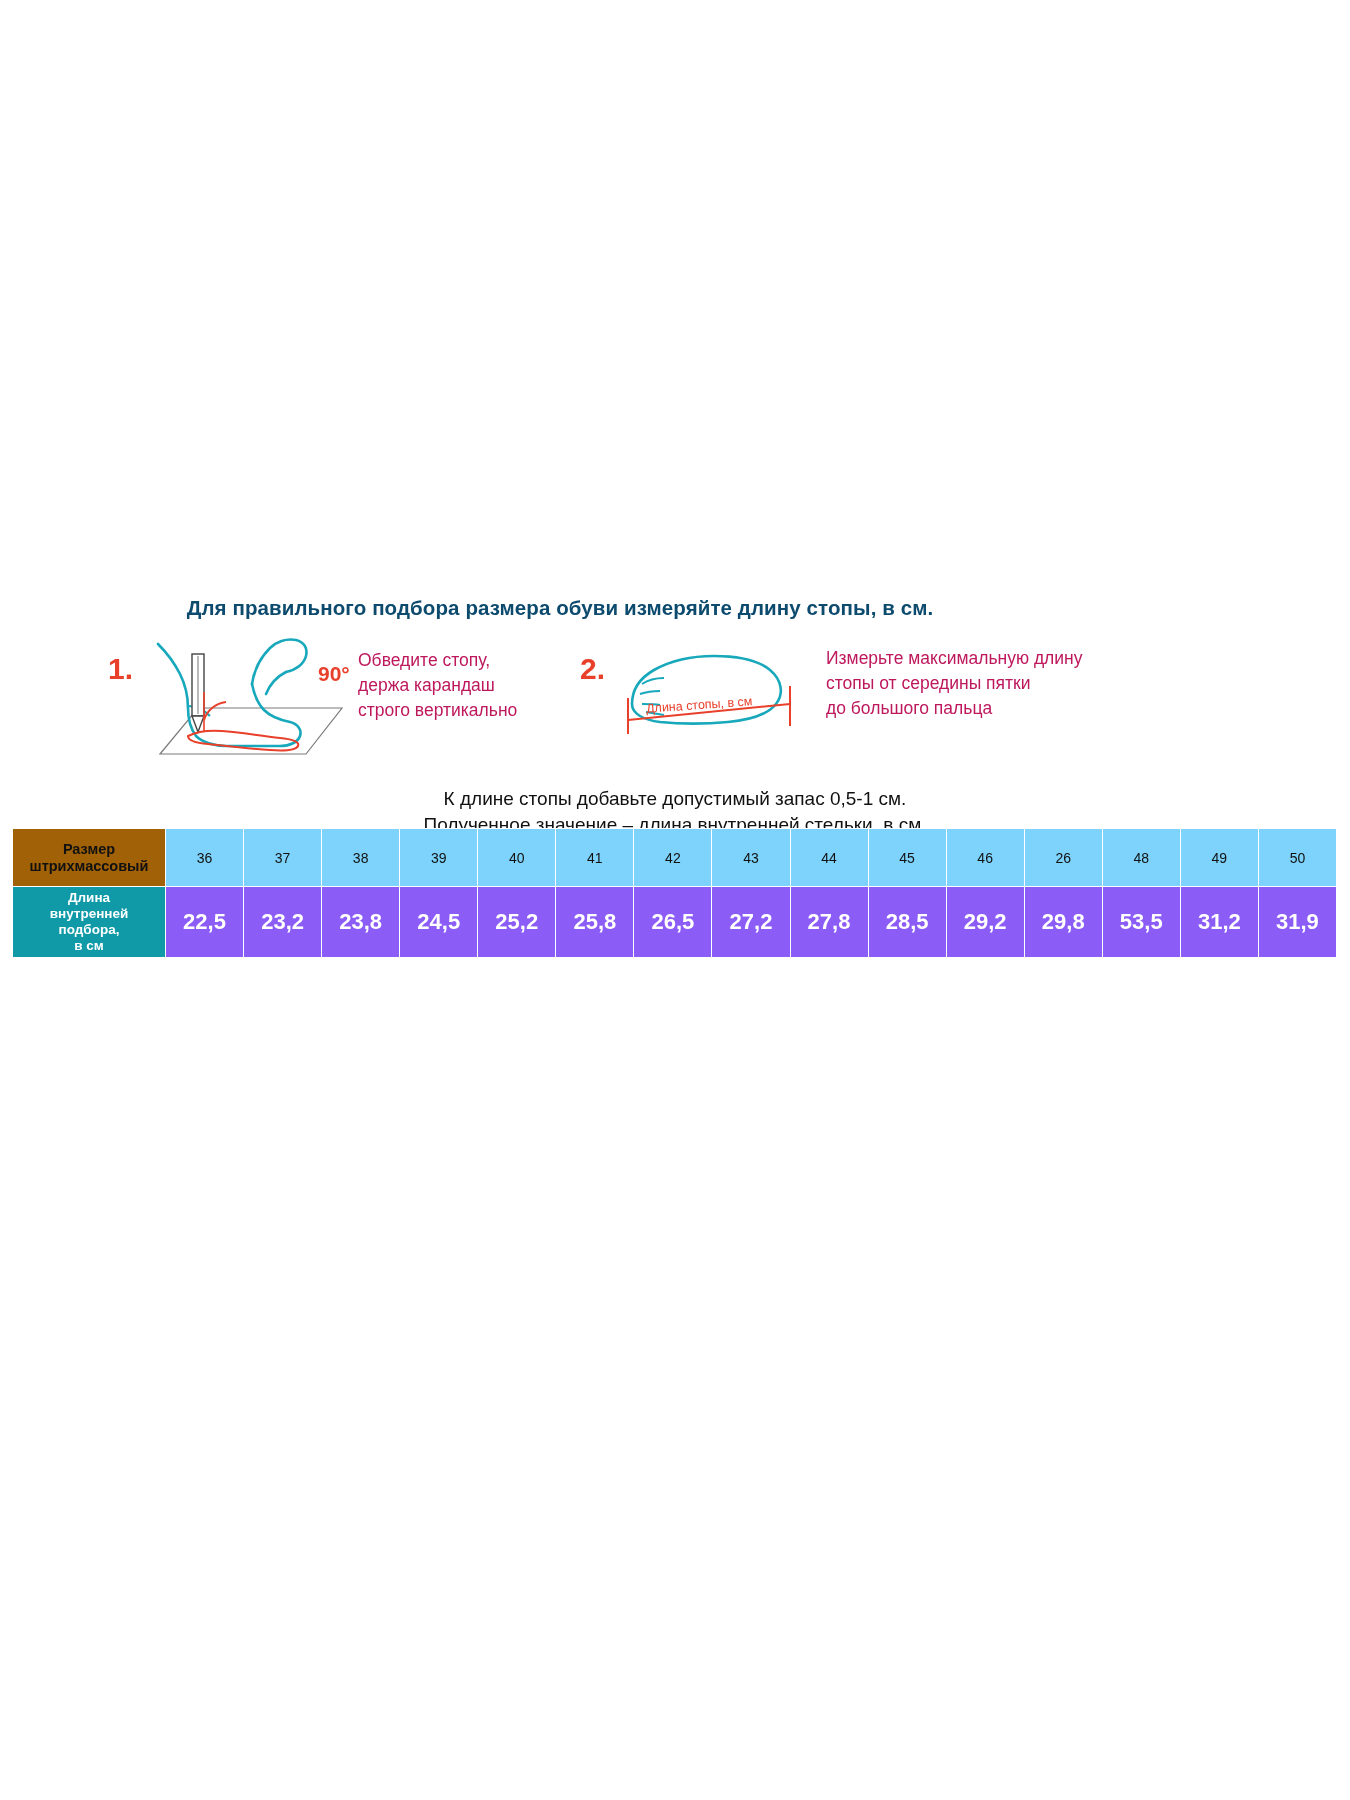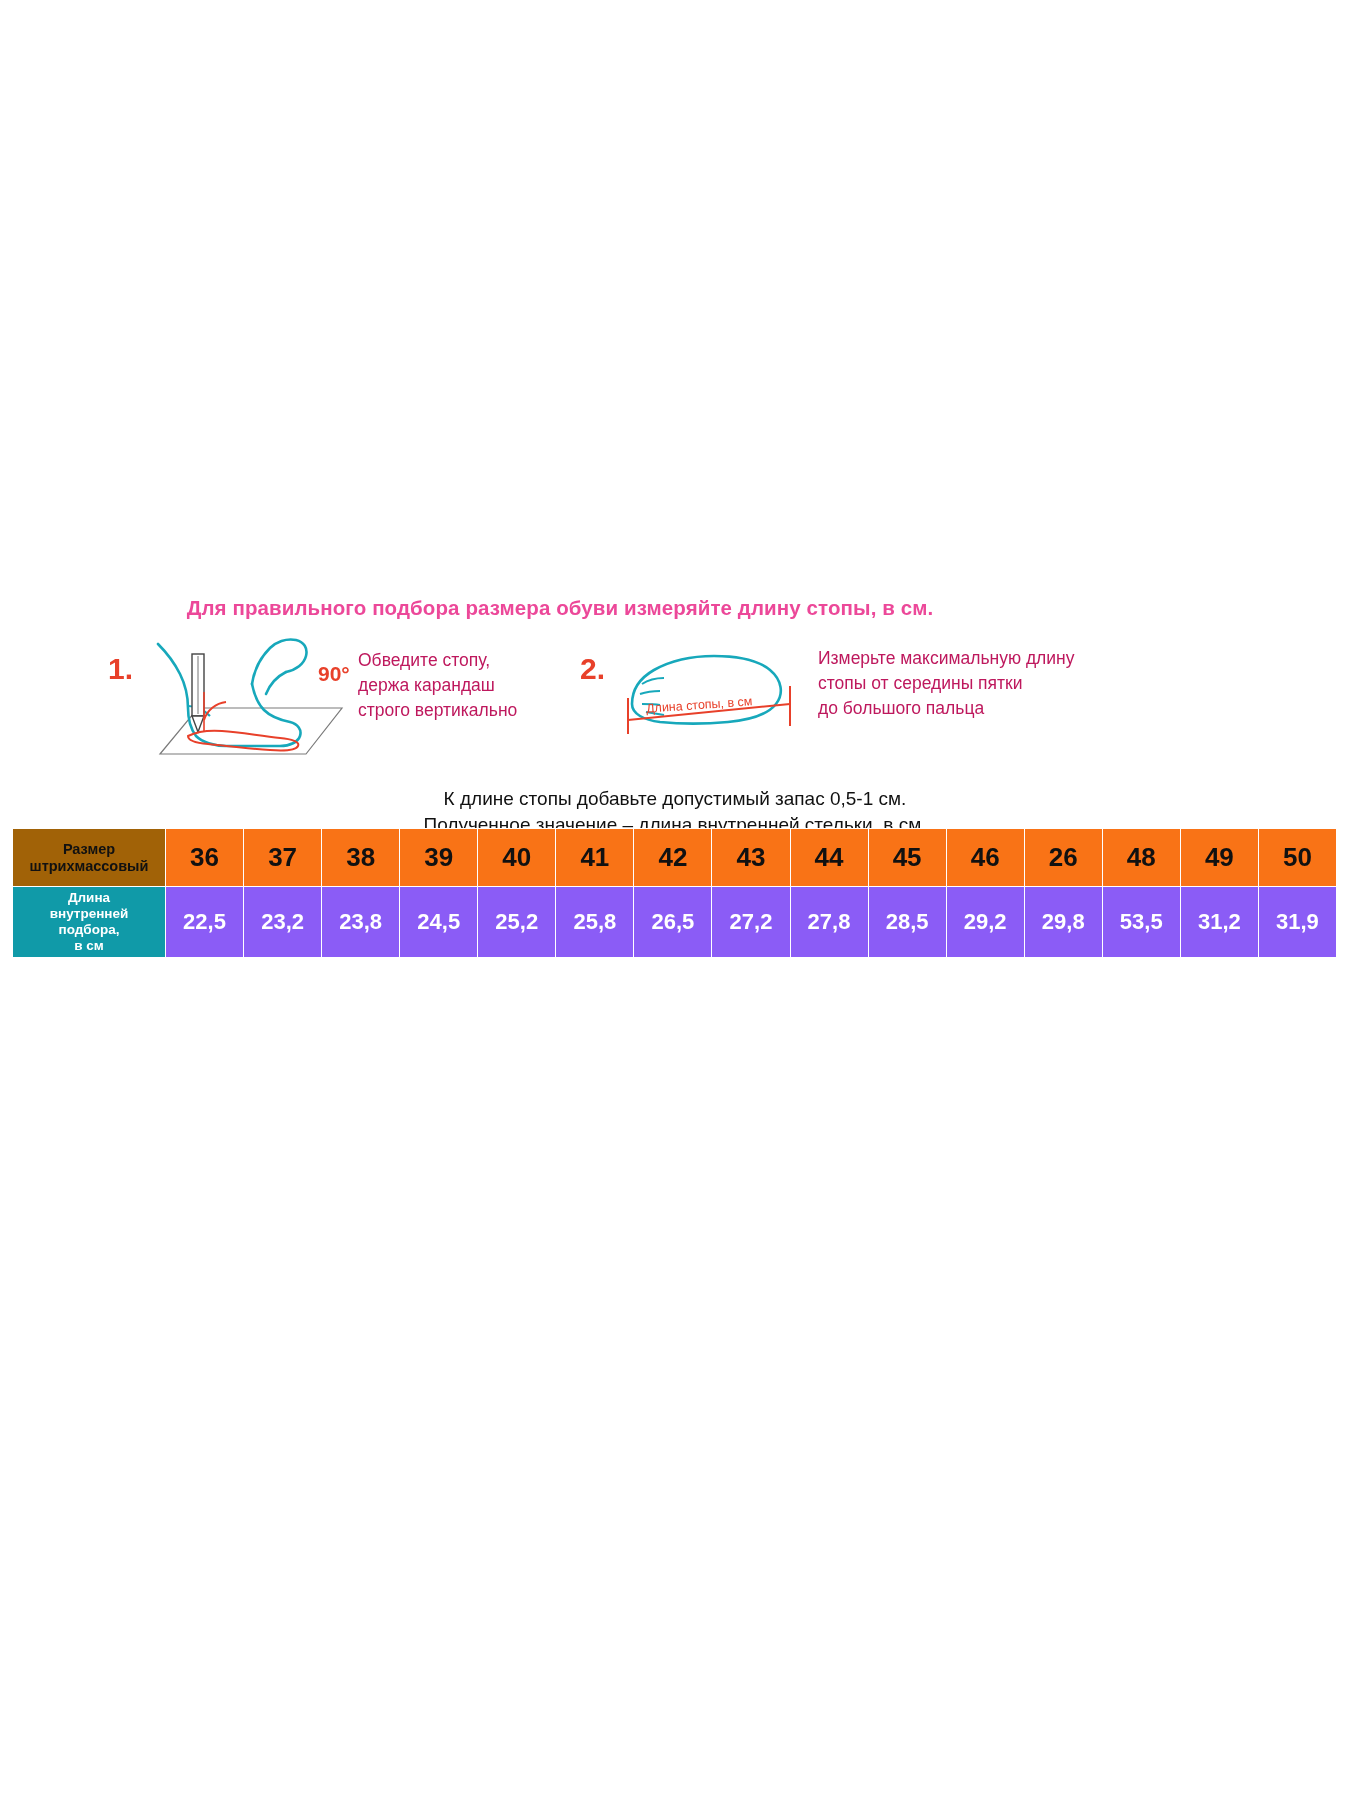--- a/index.html
+++ b/index.html
@@ -26,21 +26,21 @@
 
   
   .main-title {
     position: absolute;
     left: 0;
     top: 596px;
     width: 1120px;
     text-align: center;
     font-size: 20.5px;
     font-weight: bold;
-    color: #ec4899;
+    color: #0c4a6e;
     letter-spacing: 0.1px;
   }
 
   
   .steps {
     position: absolute;
     left: 100px;
     top: 636px;
     width: 1180px;
     height: 140px;
@@ -104,24 +104,24 @@
     line-height: 17px;
     width: 152px;
   }
   .row-label.teal {
     background: #109aa8;
     color: #ffffff;
     font-size: 13.5px;
     line-height: 16px;
   }
   .hdr-cell {
-    background: #f97316;
+    background: #7dd3fc;
     color: #111111;
-    font-size: 26px;
-    font-weight: bold;
+    font-size: 14px;
+    font-weight: normal;
     text-align: center;
     height: 57px;
   }
   .val-cell {
     background: #8b5cf6;
     color: #ffffff;
     font-size: 22px;
     font-weight: bold;
     text-align: center;
     height: 70px;
@@ -179,21 +179,21 @@
         <path d="M28,70 C34,71 40,72 46,73" fill="none" stroke="#17a8bb" stroke-width="2"></path>
 
         <line x1="10" y1="78" x2="172" y2="62" stroke="#e8402a" stroke-width="2"></line>
         <line x1="10" y1="92" x2="10" y2="56" stroke="#e8402a" stroke-width="2"></line>
         <line x1="172" y1="84" x2="172" y2="44" stroke="#e8402a" stroke-width="2"></line>
       </svg>
     </div>
 
     <div style="position:absolute; left:546px; top:62px; font-size:12.5px; color:#e8402a; transform: rotate(-4deg);">Длина стопы, в см</div>
 
-    <div class="step-text two" style="white-space: pre-line;">Измерьте максимальную длину
+    <div class="step-text two" style="white-space: pre-line; margin-left: 8px;">Измерьте максимальную длину
 стопы от середины пятки
 до большого пальца</div>
   </div>
 
   <div class="sub-caption" style="white-space: pre-line;">К длине стопы добавьте допустимый запас 0,5-1 см.
 Полученное значение – длина внутренней стельки, в см.</div>
 
   <table class="size-table">
     <tbody>
       <tr>

